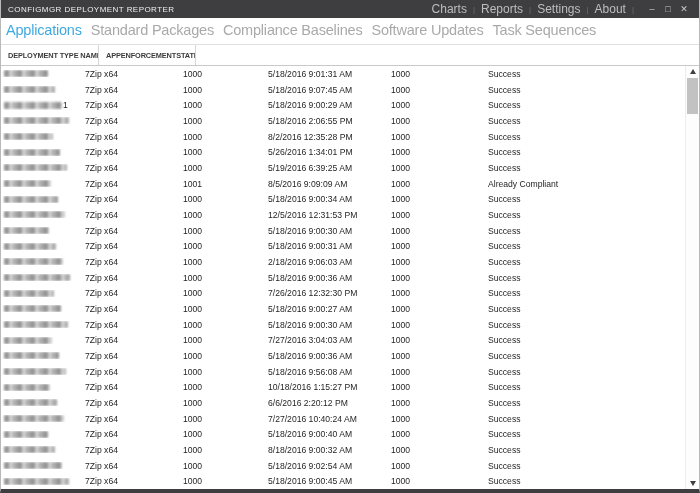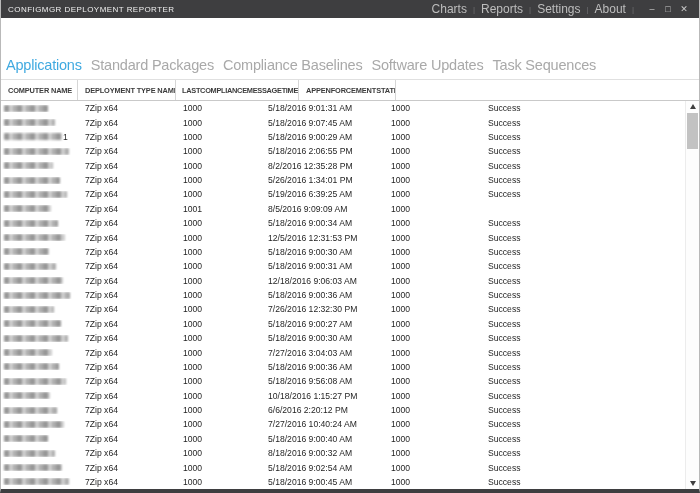--- a/index.html
+++ b/index.html
@@ -10,21 +10,21 @@
   }
   
   .titlebar{height:18px;flex:0 0 18px;background:#3e3e40;display:flex;align-items:center;padding:0 7px;}
   .title-text{color:#efefef;font-size:8px;letter-spacing:.45px;white-space:nowrap;}
   .titlebar-menu{margin-left:auto;display:flex;align-items:center;}
   .menu-item{color:#bdbdbd;font-size:12px;cursor:default;white-space:nowrap;}
   .sep{color:#6f6f71;font-size:8px;margin:0 6px;}
   .win-controls{display:flex;align-items:center;margin-left:4px;}
   .win-btn{color:#c9c9c9;font-size:9px;width:16px;text-align:center;cursor:default;line-height:18px;}
   
-  .tabs1{flex:0 0 23px;padding:3px 0 0 5px;white-space:nowrap;overflow:hidden;margin-top:35px;}
+  .tabs1{flex:0 0 23px;padding:3px 0 0 5px;white-space:nowrap;overflow:hidden;}
   .tabs2{flex:0 0 22px;padding:1px 0 0 5px;white-space:nowrap;overflow:hidden;}
   .tab{display:inline-block;margin-right:9px;font-size:14.5px;font-weight:300;color:#a9a9a9;letter-spacing:-.2px;cursor:default;}
   .tab.active{color:#3fa9e0;}
   
   .ghead{flex:0 0 20px;display:flex;align-items:stretch;border-top:1px solid #e0e0e0;border-bottom:1px solid #c9c9c9;background:#fff;}
   .hcell{box-sizing:border-box;display:flex;align-items:center;padding-left:7px;
          font-size:7.4px;font-weight:bold;color:#3c3c3c;letter-spacing:-.15px;
          border-right:1px solid #d6d6d6;white-space:nowrap;overflow:hidden;}
   .hfill{flex:1;border-right:none;}
   .c1{width:77px;flex:0 0 77px;}
@@ -74,23 +74,21 @@
     <div class="win-controls">
         <span class="win-btn">–</span>
         <span class="win-btn">□</span>
         <span class="win-btn">✕</span>
       </div>
   </div>
 
   <div class="tabs1"><span class="tab active">Applications</span><span class="tab">Standard Packages</span><span class="tab">Compliance Baselines</span><span class="tab">Software Updates</span><span class="tab">Task Sequences</span></div>
 
   <div class="ghead">
-      <div class="hcell c1">COMPUTER NAME</div>
       <div class="hcell c2">DEPLOYMENT TYPE NAME</div>
-      <div class="hcell c4">LASTCOMPLIANCEMESSAGETIME</div>
       <div class="hcell c5">APPENFORCEMENTSTATE</div>
       <div class="hcell hfill"></div>
     </div>
 
   <div class="gbody">
     <div class="rows">
         <div class="row">
           <div class="cell c1">
             <span class="redacted" style="width: 44px;"></span>
           </div>
@@ -162,20 +160,21 @@
           <div class="cell cmsg">Success</div>
         </div>
         <div class="row">
           <div class="cell c1">
             <span class="redacted" style="width: 47px;"></span>
           </div>
           <div class="cell c2">7Zip x64</div>
           <div class="cell c3">1001</div>
           <div class="cell c4">8/5/2016 9:09:09 AM</div>
           <div class="cell c5">1000</div>
+          <div class="cell cmsg">Already Compliant</div>
         </div>
         <div class="row">
           <div class="cell c1">
             <span class="redacted" style="width: 54px;"></span>
           </div>
           <div class="cell c2">7Zip x64</div>
           <div class="cell c3">1000</div>
           <div class="cell c4">5/18/2016 9:00:34 AM</div>
           <div class="cell c5">1000</div>
           <div class="cell cmsg">Success</div>
@@ -209,21 +208,21 @@
           <div class="cell c4">5/18/2016 9:00:31 AM</div>
           <div class="cell c5">1000</div>
           <div class="cell cmsg">Success</div>
         </div>
         <div class="row">
           <div class="cell c1">
             <span class="redacted" style="width: 59px;"></span>
           </div>
           <div class="cell c2">7Zip x64</div>
           <div class="cell c3">1000</div>
-          <div class="cell c4">12/18/2016 9:06:03 AM</div>
+          <div class="cell c4">2/18/2016 9:06:03 AM</div>
           <div class="cell c5">1000</div>
           <div class="cell cmsg">Success</div>
         </div>
         <div class="row">
           <div class="cell c1">
             <span class="redacted" style="width: 66px;"></span>
           </div>
           <div class="cell c2">7Zip x64</div>
           <div class="cell c3">1000</div>
           <div class="cell c4">5/18/2016 9:00:36 AM</div>

